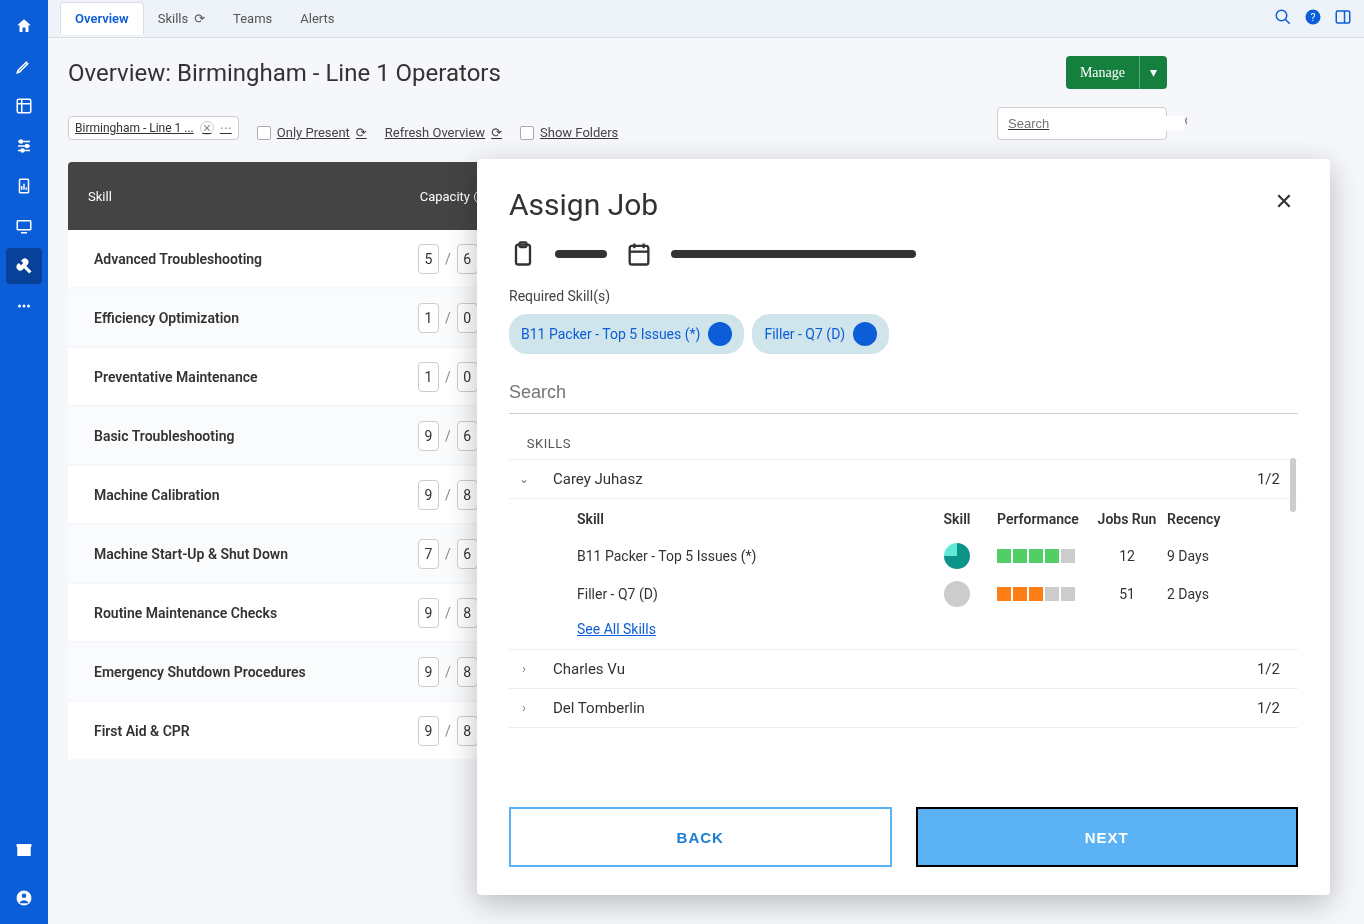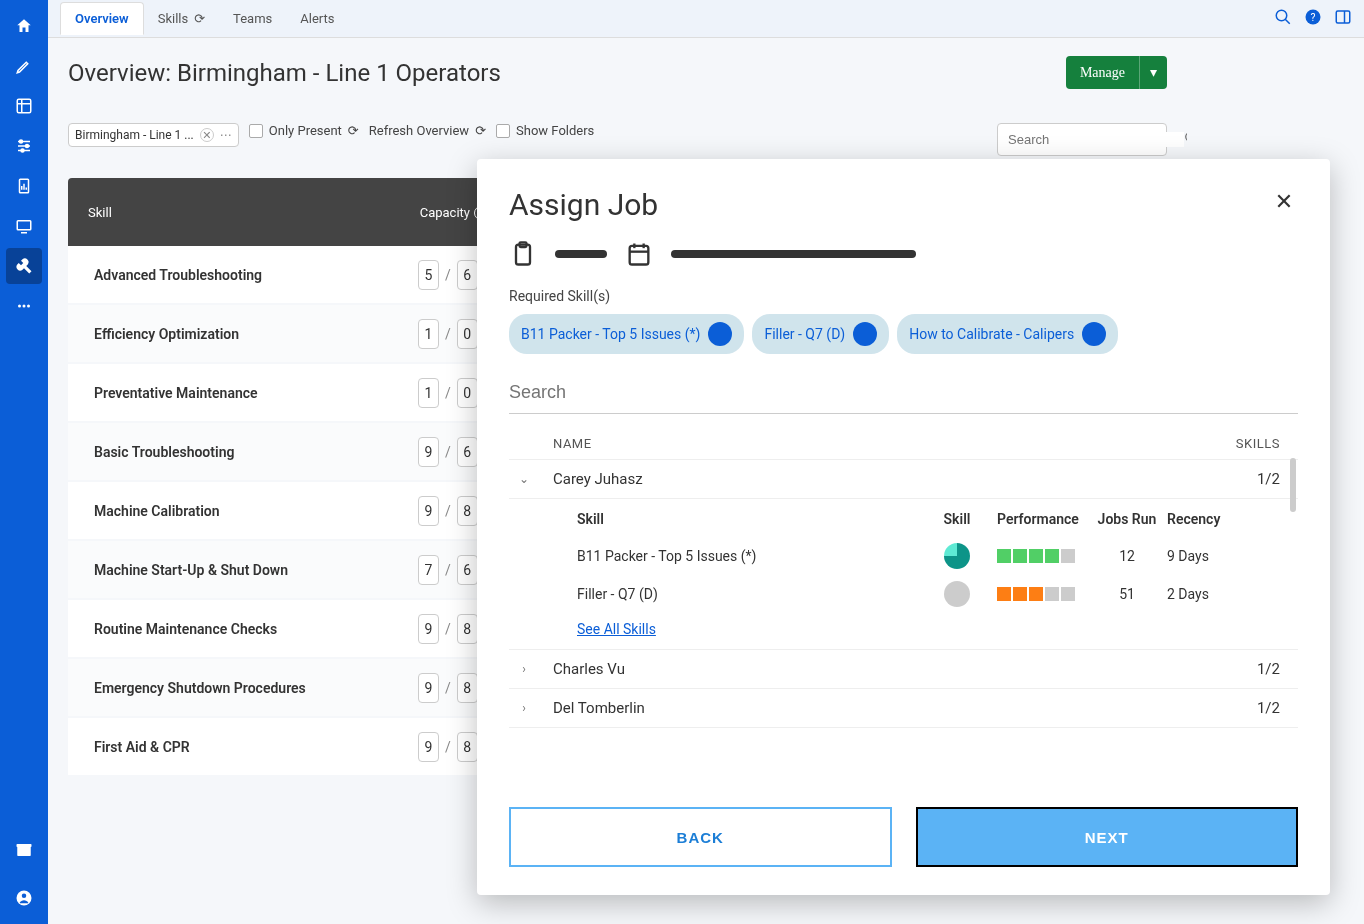--- a/index.html
+++ b/index.html
@@ -16,27 +16,27 @@
 .top-bar { position: absolute; left: 48px; top: 0; right: 0; height: 38px; background: #eef3fa; display: flex; align-items: center; padding: 11px 12px; gap: 8px; border-bottom: 1px solid #ddd; }
 .top-tabs { display: flex; gap: 0; }
 .top-tab { padding: 8px 14px; font-size: 13px; color: #555; cursor: pointer; border-radius: 4px 4px 0 0; display: flex; align-items: center; gap: 6px; }
 .top-tab.active { background: #fff; color: #0b5ed7; font-weight: 600; border: 1px solid #ddd; border-bottom: 1px solid #fff; }
 .top-actions { margin-left: auto; display: flex; gap: 12px; color: #0b5ed7; }
 .top-actions span { cursor: pointer; }
 
 
 .main { position: absolute; left: 48px; top: 38px; right: 177px; bottom: 0; padding: 18px 20px; overflow: hidden; }
 .page-title { font-size: 24px; font-weight: 400; color: #333; }
-.title-row { display: flex; align-items: center; margin-bottom: 34px; }
+.title-row { display: flex; align-items: center; margin-bottom: 18px; }
 .manage-btn { margin-left: auto; display: flex; }
 .manage-btn button { background: #15803d; color: #fff; border: none; padding: 8px 14px; font-size: 14px; cursor: pointer; font-family: Liberation Serif, serif; }
 .manage-btn button:first-child { border-radius: 4px 0 0 4px; }
 .manage-btn button.caret { border-left: 1px solid rgba(255,255,255,0.3); border-radius: 0 4px 4px 0; padding: 8px 10px; }
 
-.filter-row { display: flex; align-items: flex-start; gap: 10px; margin-bottom: 22px; }
+.filter-row { display: flex; align-items: flex-end; gap: 18px; margin-bottom: 22px; text-decoration: underline; }
 .tag-input { border: 1px solid #ccc; border-radius: 4px; padding: 4px 6px; display: flex; align-items: center; gap: 6px; font-size: 12px; min-width: 148px; background: #fff; }
 .tag-input .tag { display: flex; align-items: center; gap: 4px; }
 .tag-input .remove-x { color: #888; font-size: 11px; border: 1px solid #ccc; border-radius: 50%; width: 14px; height: 14px; display: flex; align-items: center; justify-content: center; cursor: pointer; }
 .checkbox-row { display: flex; align-items: center; gap: 6px; font-size: 13px; color: #444; cursor: pointer; }
 .checkbox { width: 14px; height: 14px; border: 1px solid #aaa; border-radius: 2px; background: #fff; }
 .refresh-link { font-size: 13px; color: #444; display: flex; align-items: center; gap: 6px; cursor: pointer; }
 .search-box { margin-left: auto; border: 1px solid #ccc; border-radius: 4px; display: flex; align-items: center; padding: 6px 10px; width: 170px; background: #fff; }
 .search-box input { border: none; outline: none; font-size: 13px; flex: 1; }
 
 
@@ -404,30 +404,25 @@
   <div class="section-label">Required Skill(s)</div>
   <div class="skill-chips">
     <div class="chip">
         <span>B11 Packer - Top 5 Issues (*)</span>
         <div class="pie full segmented"></div>
       </div>
     <div class="chip">
         <span>Filler - Q7 (D)</span>
         <div class="pie full segmented"></div>
       </div>
-    <div class="chip">
-        <span>How to Calibrate - Calipers</span>
-        <div class="pie full segmented"></div>
-      </div>
   </div>
   <input class="modal-search" placeholder="Search" style="">
   <div class="worker-table">
     <div class="scrollbar-hint"></div>
     <div class="wt-header">
-      <div class="col-name">NAME</div>
       <div class="col-skills">SKILLS</div>
     </div>
     <div id="worker-rows">
         <div class="worker-row">
     <div class="expand">⌄</div>
     <div class="wname">Carey Juhasz</div>
     <div class="wskills">1/2</div>
   </div>
         <div class="worker-detail"><div class="wd-header">
       <div class="wd-skill">Skill</div>

